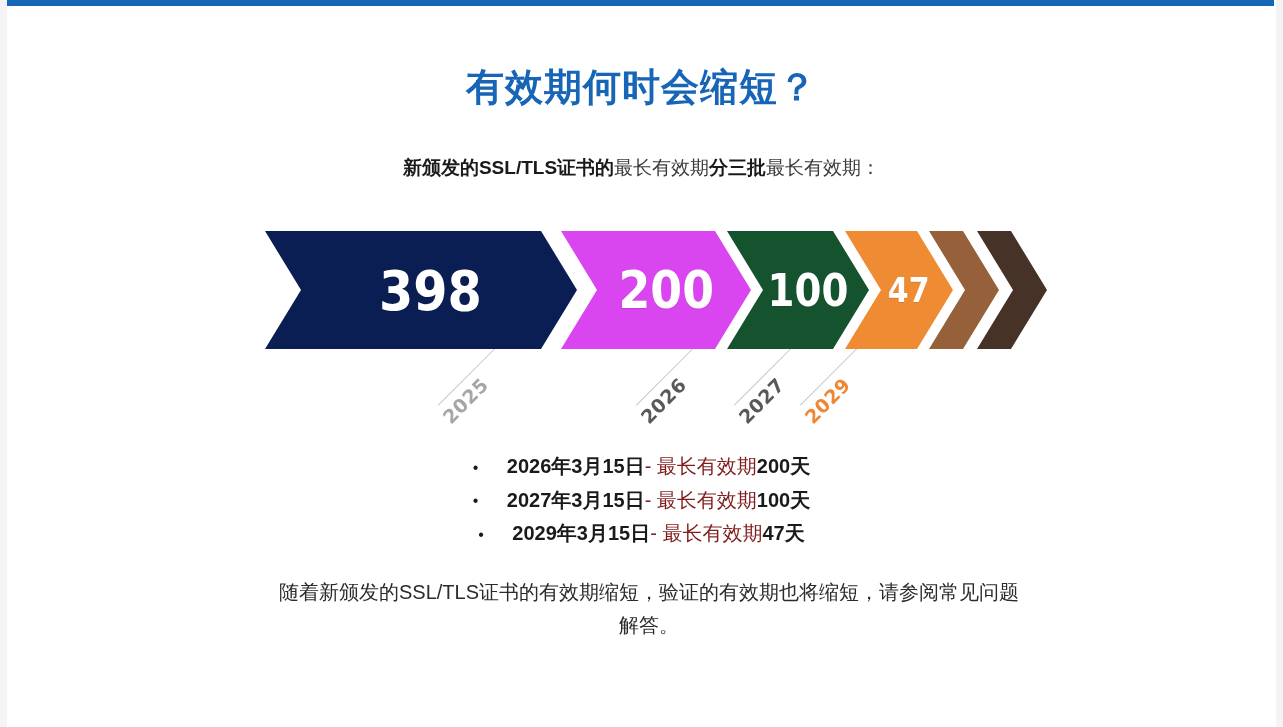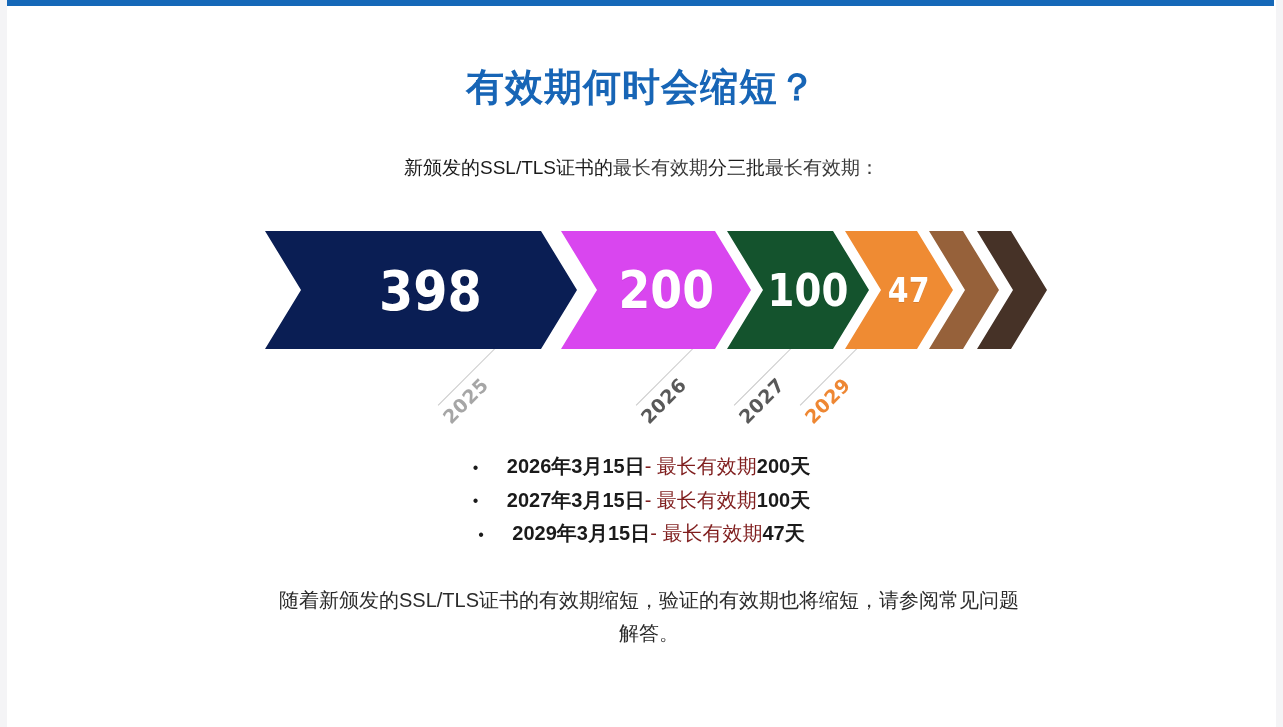--- a/index.html
+++ b/index.html
@@ -54,21 +54,21 @@
     position: absolute;
     left: 0;
     top: 155px;
     width: 1269px;
     text-align: center;
     font-size: 19px;
     line-height: 26px;
     color: #1a1a1a;
     white-space: nowrap;
   }
-  .subtitle .b { font-weight: normal; }
+  .subtitle .b { font-weight: bold; }
   .subtitle .r { font-weight: normal; color: #3a3a3a; }
 
   
   .chevron-band {
     position: absolute;
     left: 258px;
     top: 231px;
     width: 765px;
     height: 134px;
   }
@@ -147,21 +147,20 @@
   
   .footer-note {
     position: absolute;
     left: 262px;
     top: 576px;
     width: 760px;
     text-align: center;
     font-size: 20px;
     line-height: 33px;
     color: #2b2b2b;
-    margin-top: 8px;
   }
 </style>
 </head>
 <body style="background: rgb(244, 244, 246);">
 
 <div class="slide" style="background: rgb(255, 255, 255);">
 
   <div class="top-rule" style="background: rgb(21, 104, 184);"></div>
 
   <div class="title" style="color: rgb(23, 101, 182);">有效期何时会缩短？</div>

